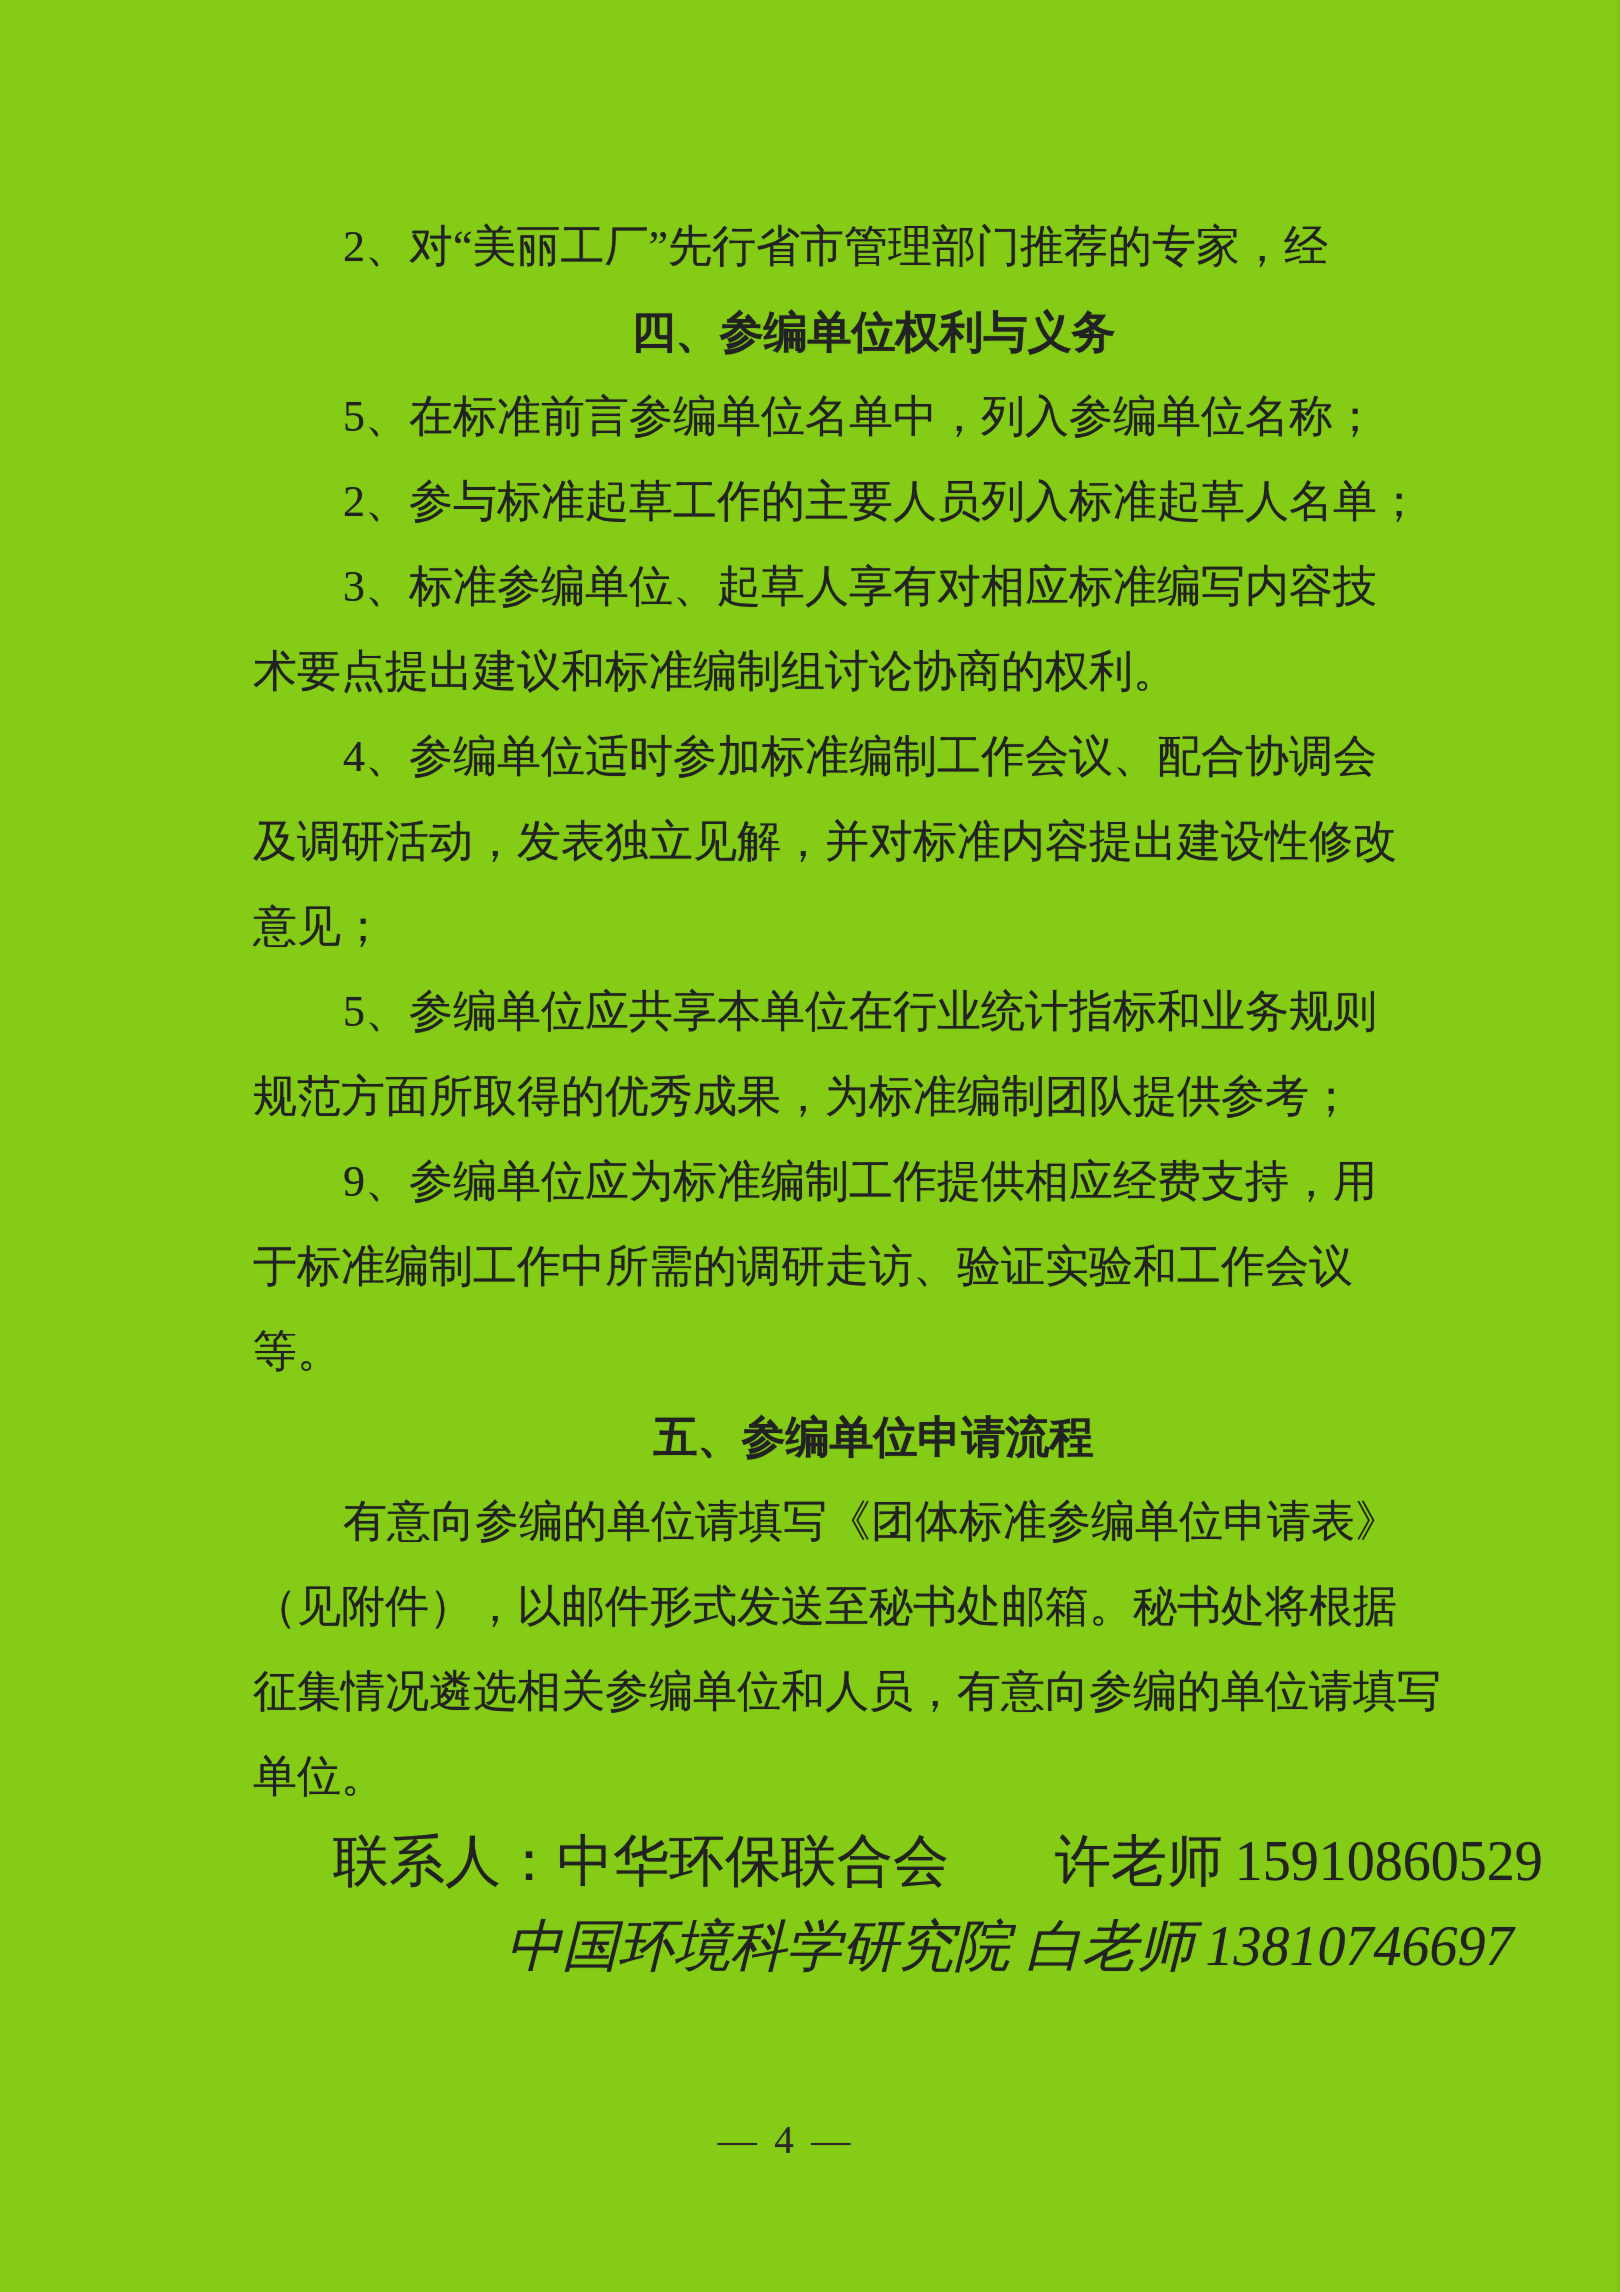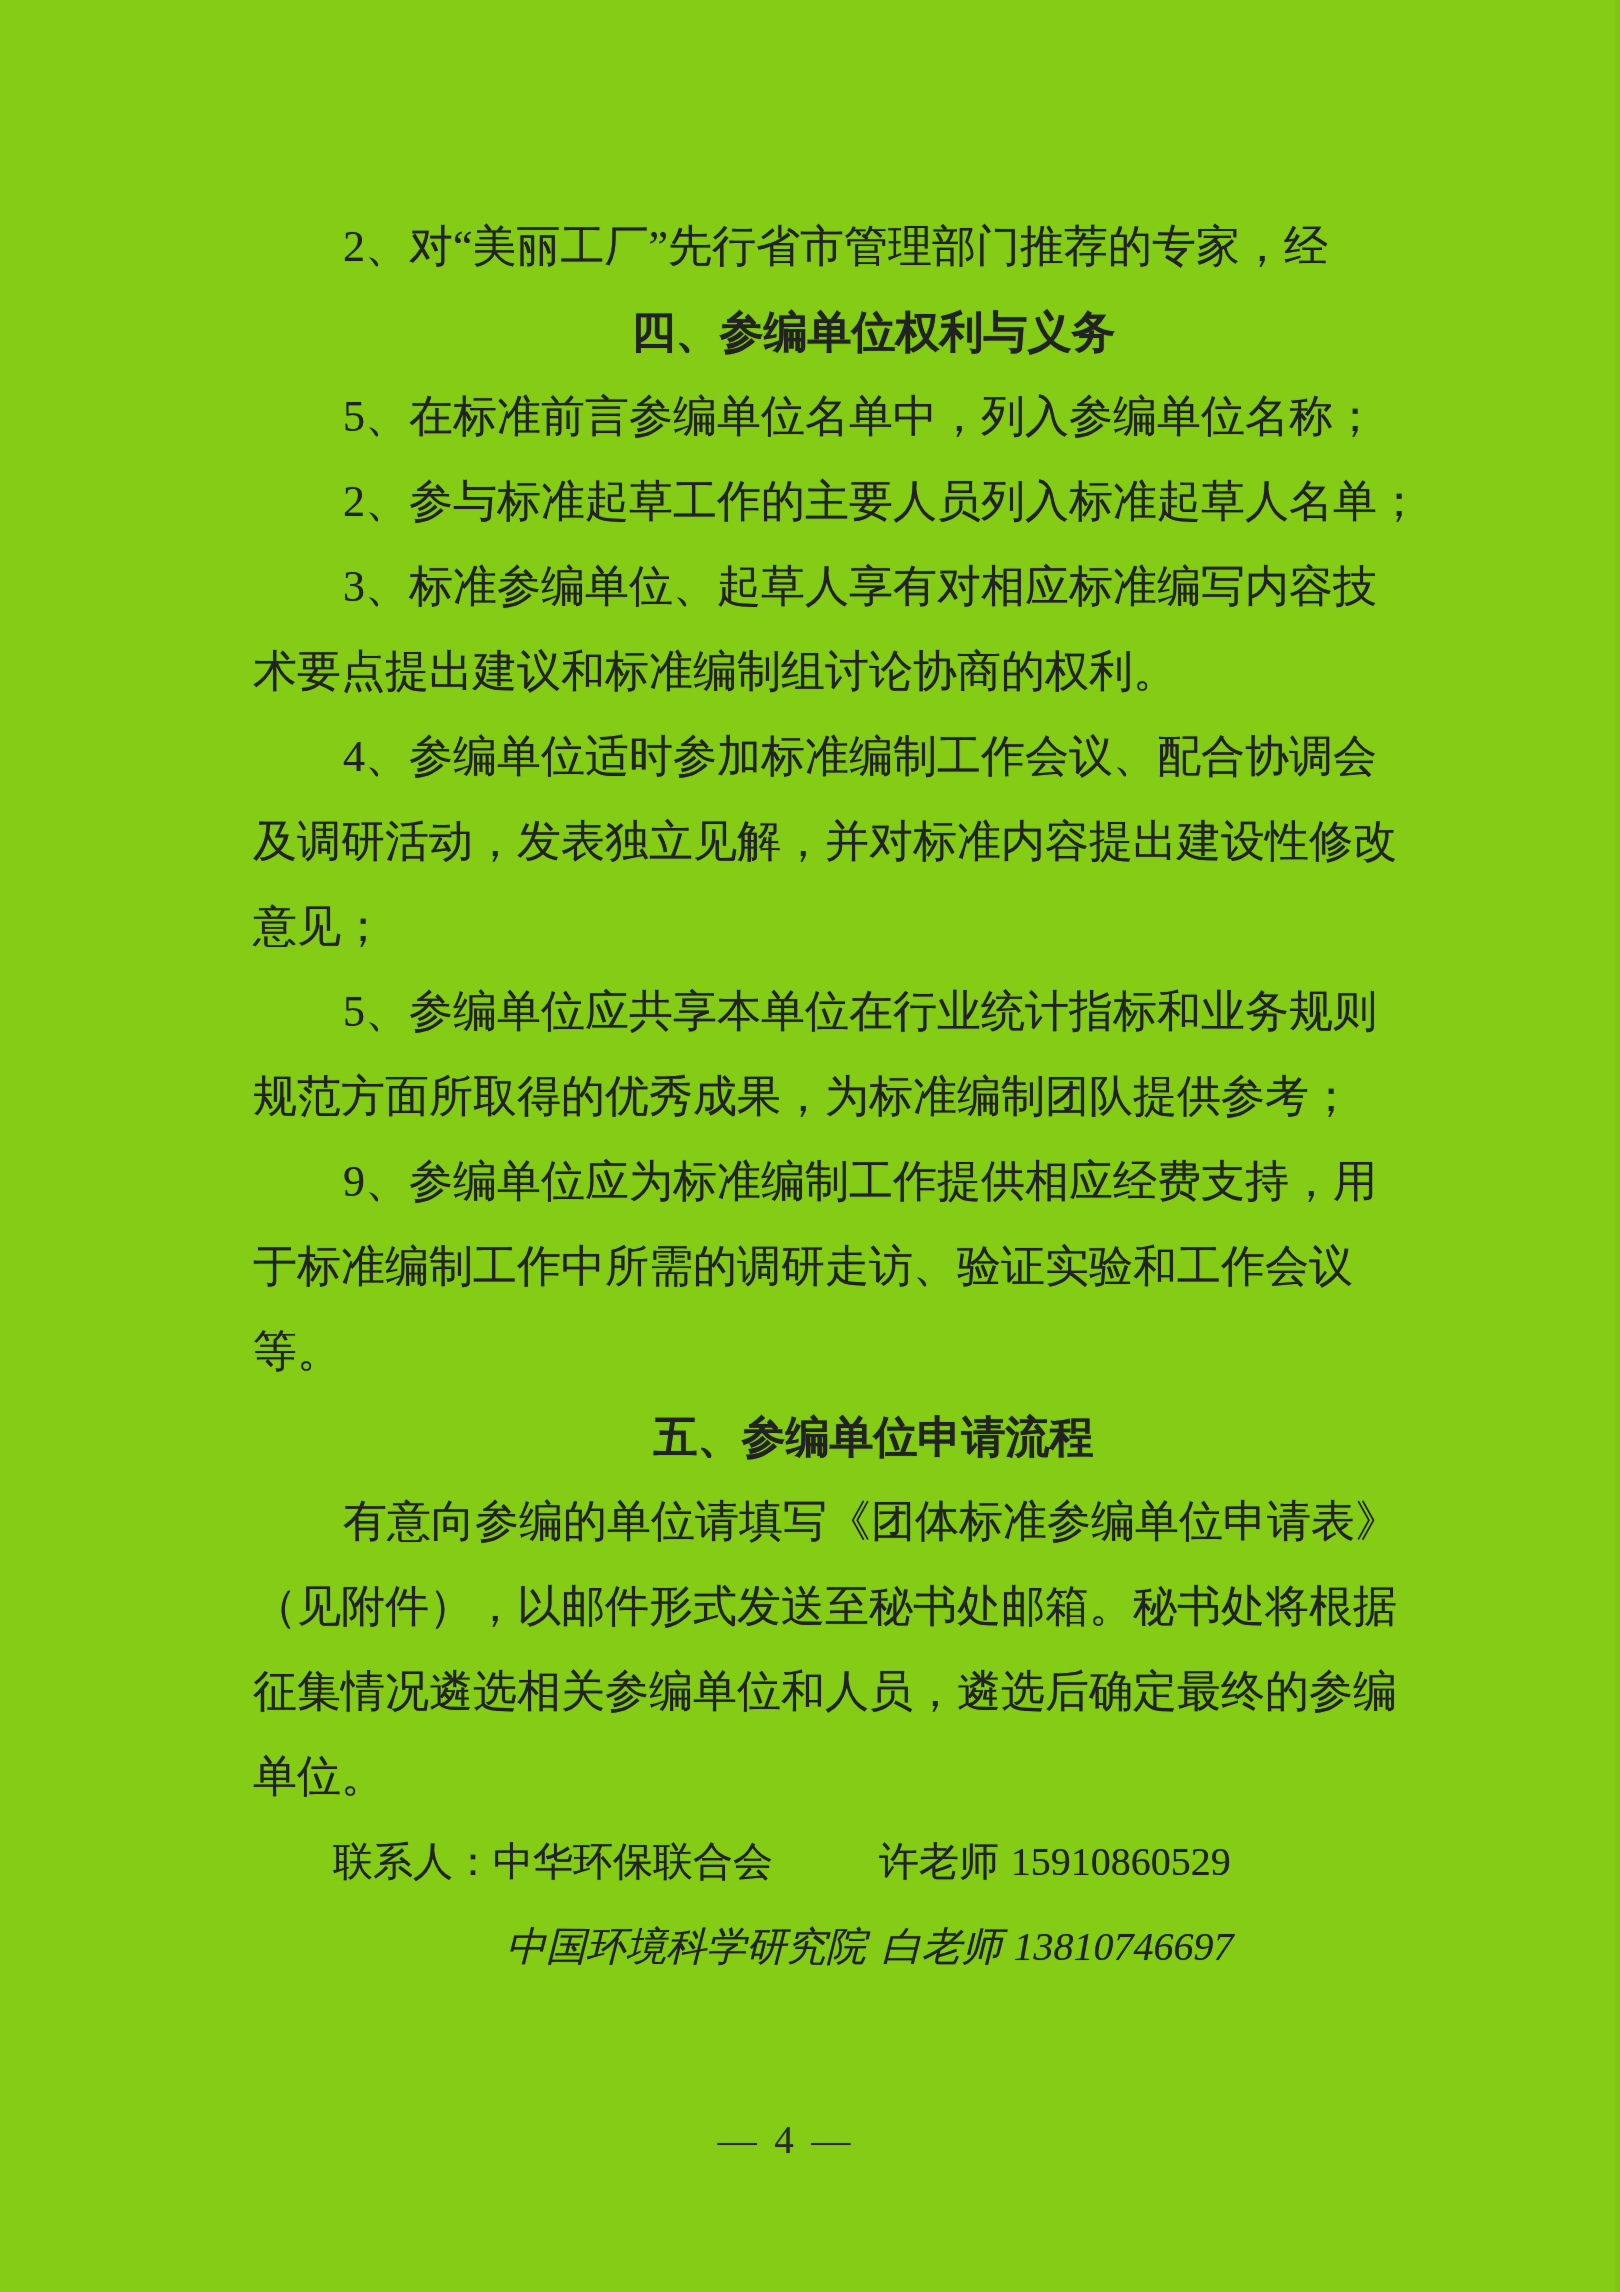--- a/index.html
+++ b/index.html
@@ -40,21 +40,21 @@
   .line.indent { padding-left: 90px; }
   .line.heading {
     font-weight: bold;
     font-family: Liberation Sans, sans-serif;
     text-shadow: 0 0 1px rgba(20,20,20,0.6);
     text-align: center;
   }
   .contact-row {
     height: 85px;
     line-height: 85px;
-    font-size: 40px;
+    font-size: 56px;
     white-space: nowrap;
     text-shadow: 0 0 1px rgba(20,20,20,0.45);
   }
   .contact-row.row1 { padding-left: 80px; }
   .contact-row.row2 { padding-left: 253px; font-style: italic; }
   .gap1 { display: inline-block; width: 106px; }
   .gap2 { display: inline-block; width: 15.7px; }
   .phone { padding-left: 11.8px; }
   .footer {
     position: absolute;
@@ -85,21 +85,21 @@
         <div class="line">及调研活动，发表独立见解，并对标准内容提出建设性修改</div>
         <div class="line">意见；</div>
         <div class="line indent">5、参编单位应共享本单位在行业统计指标和业务规则</div>
         <div class="line">规范方面所取得的优秀成果，为标准编制团队提供参考；</div>
         <div class="line indent">9、参编单位应为标准编制工作提供相应经费支持，用</div>
         <div class="line">于标准编制工作中所需的调研走访、验证实验和工作会议</div>
         <div class="line">等。</div>
         <div class="line indent heading">五、参编单位申请流程</div>
         <div class="line indent">有意向参编的单位请填写《团体标准参编单位申请表》</div>
         <div class="line">（见附件），以邮件形式发送至秘书处邮箱。秘书处将根据</div>
-        <div class="line">征集情况遴选相关参编单位和人员，遴选后确定最终的参编</div>
+        <div class="line">征集情况遴选相关参编单位和人员，有意向参编的单位请填写</div>
         <div class="line">单位。</div>
       </div>
 
     <div>
       <div class="contact-row row1"><span>联系人：</span><span>中华环保联合会</span><span class="gap1"></span><span>许老师</span><span class="phone">15910860529</span></div>
       <div class="contact-row row2"><span>中国环境科学研究院</span><span class="gap2"></span><span>白老师</span><span class="phone">13810746697</span></div>
     </div>
 
   </div>
 

